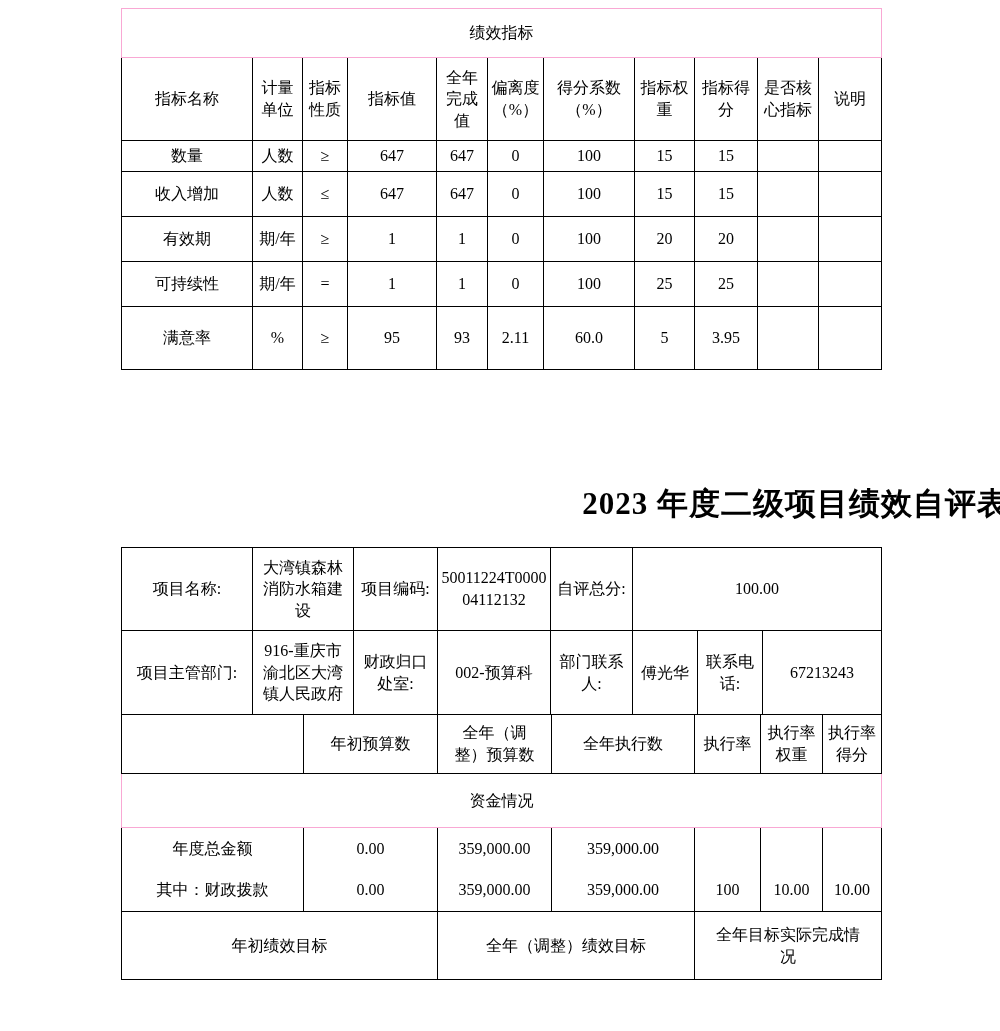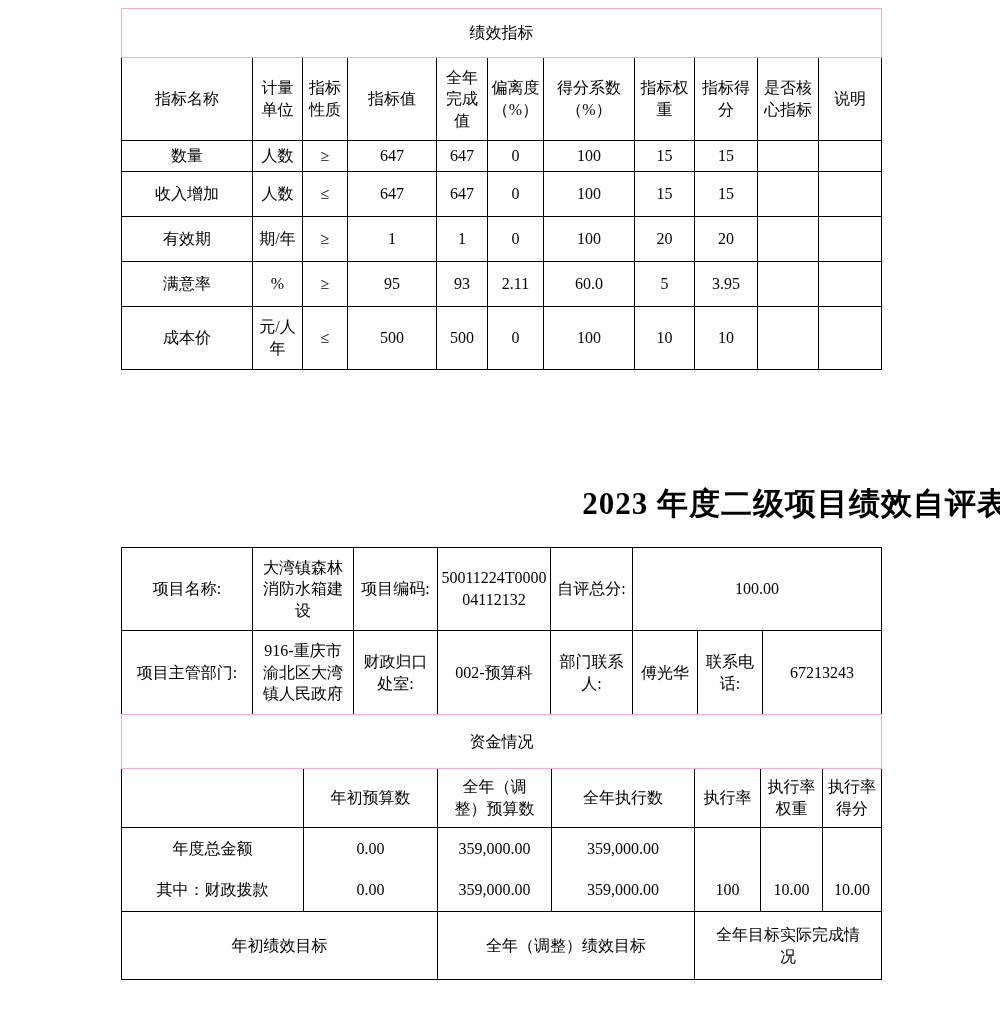--- a/index.html
+++ b/index.html
@@ -122,45 +122,45 @@
             <td>1</td>
             <td>1</td>
             <td>0</td>
             <td>100</td>
             <td>20</td>
             <td>20</td>
             <td></td>
             <td></td>
           </tr>
           <tr>
+            <td>可持续性</td>
+            <td>期/年</td>
+            <td>=</td>
+            <td>1</td>
+            <td>1</td>
+            <td>0</td>
+            <td>100</td>
+            <td>25</td>
+            <td>25</td>
+            <td></td>
+            <td></td>
+          </tr>
+          <tr>
             <td>满意率</td>
             <td>%</td>
             <td>≥</td>
             <td>95</td>
             <td>93</td>
             <td>2.11</td>
             <td>60.0</td>
             <td>5</td>
             <td>3.95</td>
             <td></td>
             <td></td>
           </tr>
-          <tr>
-            <td>成本价</td>
-            <td>元/人年</td>
-            <td>≤</td>
-            <td>500</td>
-            <td>500</td>
-            <td>0</td>
-            <td>100</td>
-            <td>10</td>
-            <td>10</td>
-            <td></td>
-            <td></td>
-          </tr>
         </tbody>
     </table>
   </div>
 
   <div id="doc-title">2023 年度二级项目绩效自评表</div>
 
   <div id="lower-wrap">
 
     <table class="proj">
       <colgroup>
@@ -199,35 +199,35 @@
       <colgroup>
         <col style="width:182px">
           <col style="width:134px">
           <col style="width:114px">
         <col style="width:143px">
           <col style="width:66px">
           <col style="width:62px">
         <col style="width:59px">
       </colgroup>
       <tbody>
-        <tr id="fund-sec">
-          <td colspan="7" class="sec-cell">资金情况</td>
-        </tr>
         <tr id="fund-header">
             <td></td>
             <td>年初预算数</td>
             <td>全年（调
 整）预算数</td>
             <td>全年执行数</td>
             <td>执行率</td>
             <td>执行率
 权重</td>
             <td>执行率
 得分</td>
           </tr>
+        <tr id="fund-sec">
+          <td colspan="7" class="sec-cell">资金情况</td>
+        </tr>
       </tbody>
       <tbody id="fund-body">
           <tr class="fund-row nb">
             <td>年度总金额</td>
             <td>0.00</td>
             <td>359,000.00</td>
             <td>359,000.00</td>
             <td></td>
             <td></td>
             <td></td>

